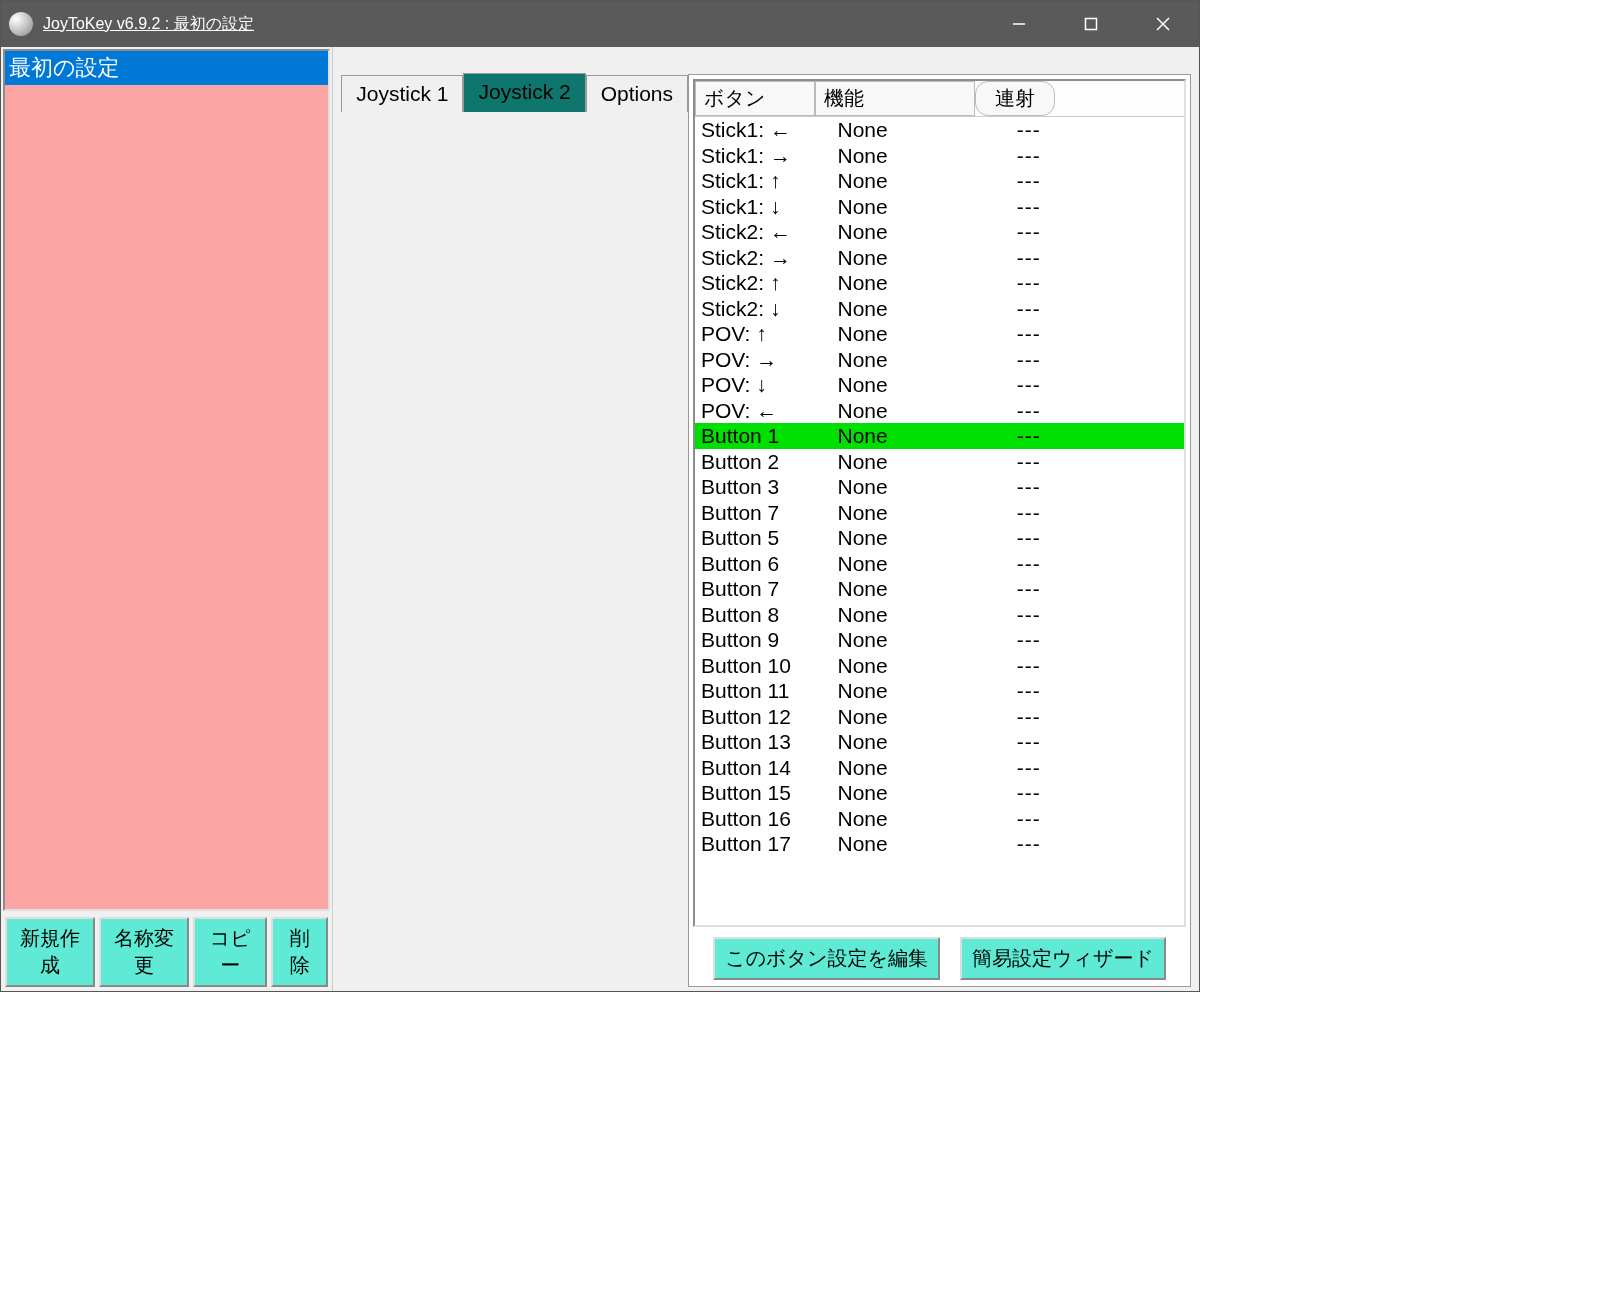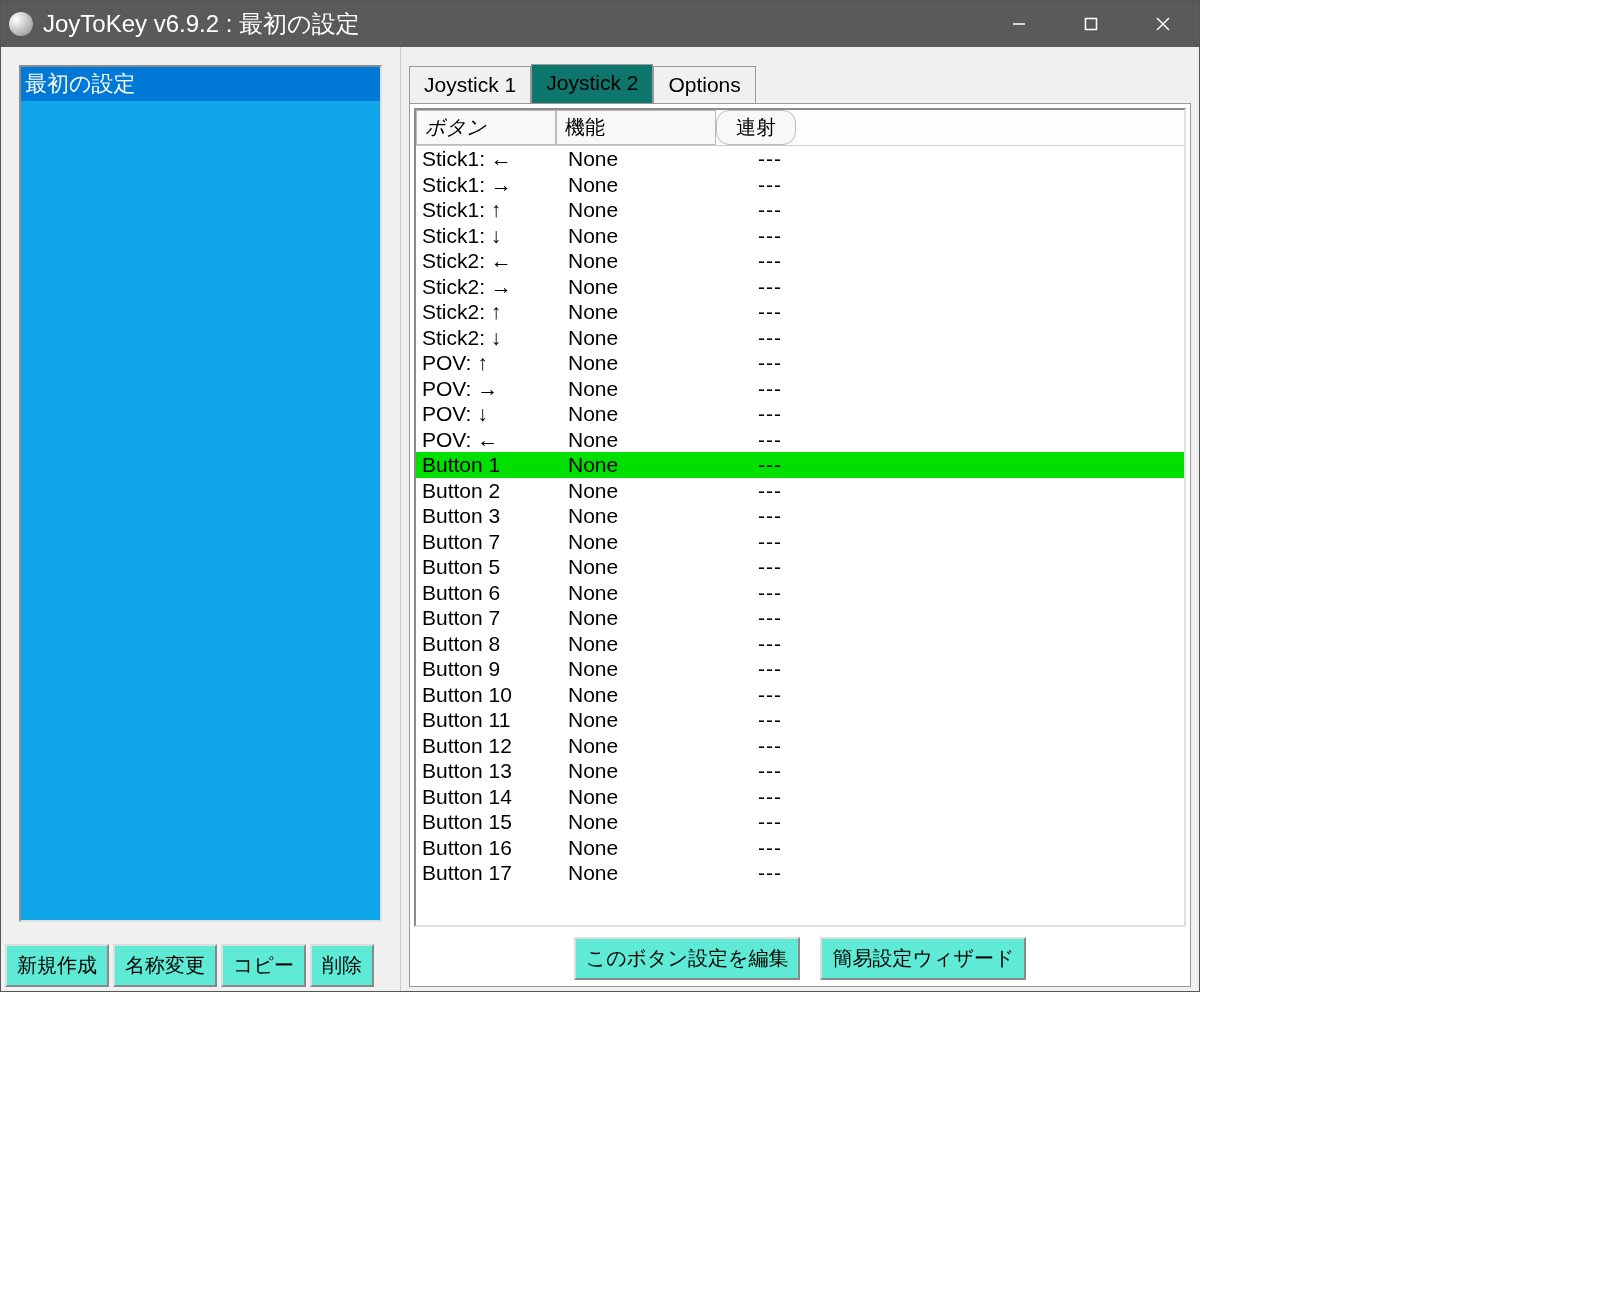--- a/index.html
+++ b/index.html
@@ -28,22 +28,23 @@
 }
 .titlebar .icon {
   width: 24px;
   height: 24px;
   border-radius: 50%;
   background: radial-gradient(circle at 30% 30%, #fff, #888);
   margin-right: 10px;
   flex-shrink: 0;
 }
 .titlebar .title {
-  font-size: 24px;
-  flex: 1;
+  font-size: 16px;
+  flex: 1;
+  text-decoration: underline;
 }
 .win-controls {
   display: flex;
   height: 100%;
 }
 .win-btn {
   width: 72px;
   display: flex;
   align-items: center;
   justify-content: center;
@@ -71,24 +72,24 @@
   overflow: hidden;
 }
 .left-panel {
   width: 400px;
   display: flex;
   flex-direction: column;
   border-right: 1px solid #ccc;
 }
 .profile-list {
   flex: 1;
-  background: #0ea5e9;
+  background: #fca5a5;
   border: 2px inset #e0e0e0;
   overflow-y: auto;
-  margin: 18px;
+  margin: 2px;
 }
 .profile-item {
   background: #0078d7;
   color: #fff;
   font-size: 22px;
   padding: 2px 4px;
 }
 .left-buttons {
   display: flex;
   padding: 4px;
@@ -98,22 +99,23 @@
   background: #5eead4;
   border: 2px outset #ddd;
   font-size: 20px;
   padding: 6px 10px;
   cursor: pointer;
   font-family: inherit;
 }
 .right-panel {
   flex: 1;
   display: flex;
-  flex-direction: column;
-  padding: 18px 8px 4px 8px;
+  flex-direction: row;
+  padding: 8px 8px 4px 8px;
+  margin-top: 19px;
 }
 .tabs {
   display: flex;
   height: 38px;
   align-items: flex-end;
 }
 .tab {
   border: 1px solid #999;
   border-bottom: none;
   padding: 6px 14px;
@@ -151,21 +153,21 @@
   position: sticky;
   top: 0;
 }
 .th {
   border: 1px solid #bbb;
   padding: 3px 8px;
   font-size: 20px;
   font-weight: normal;
   background: #f8f8f8;
 }
-.col-btn { width: 140px; font-style: italic; }
+.col-btn { width: 120px; }
 .col-func { width: 160px; }
 .col-rapid { width: 80px; text-align: center; border-radius: 13px;}
 .col-comment { flex: 1; }
 .tbody { }
 .trow {
   display: flex;
   font-size: 21px;
   line-height: 25.5px;
   padding: 0 2px;
 }

